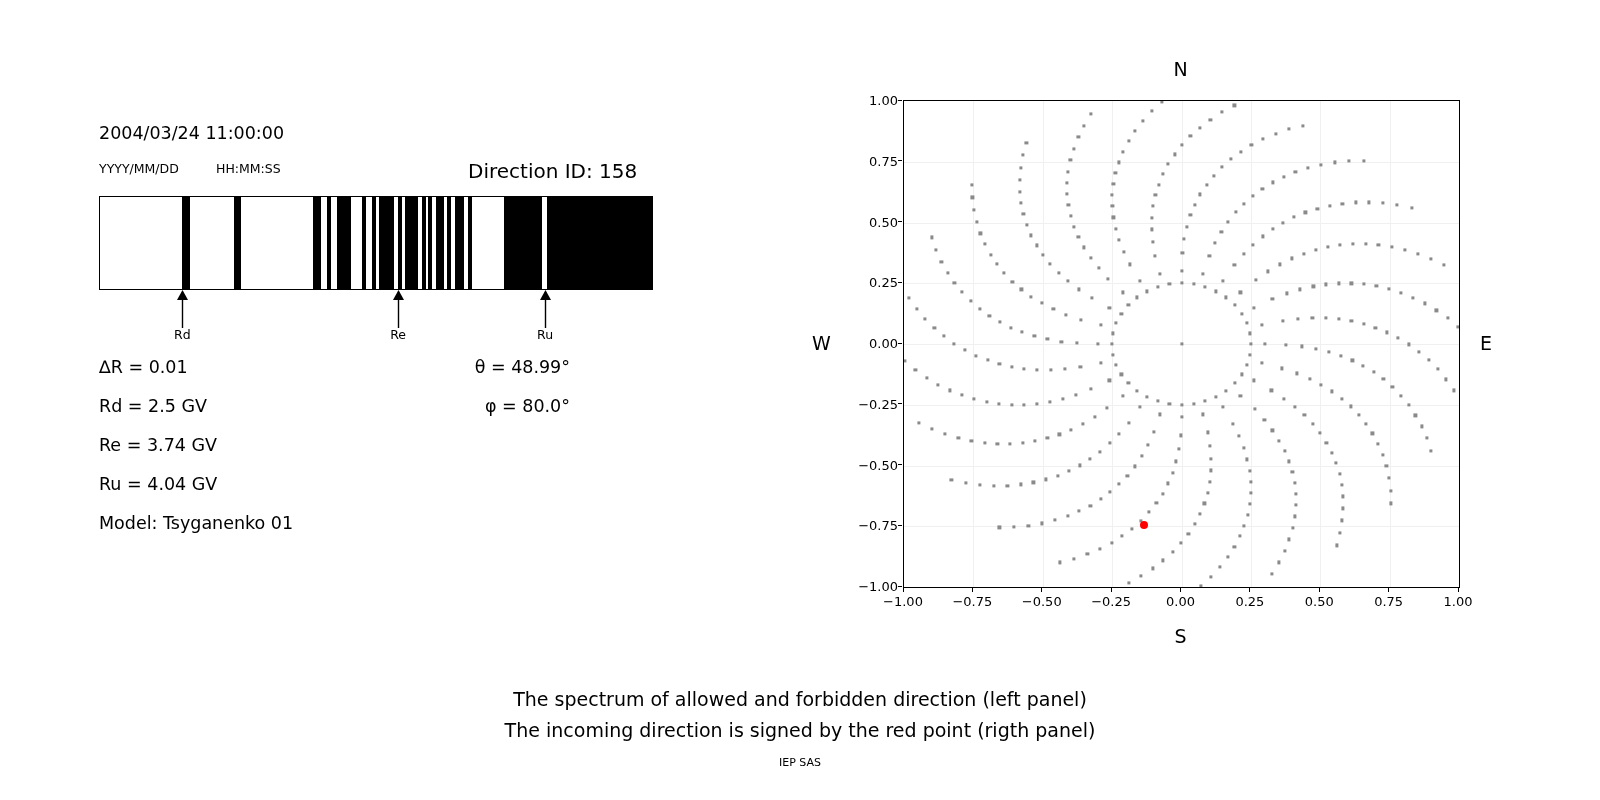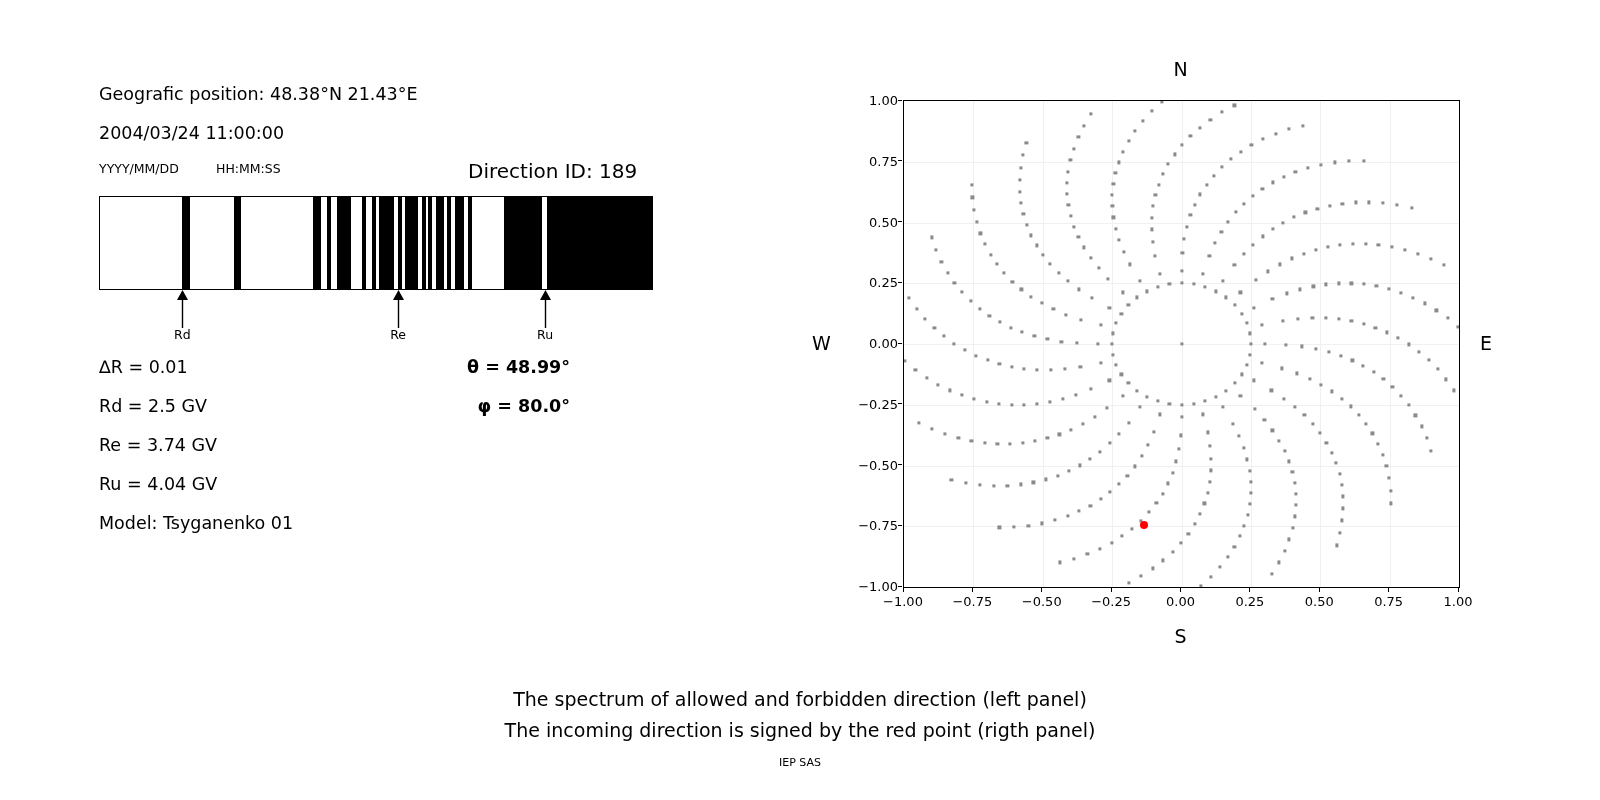--- a/index.html
+++ b/index.html
@@ -75,21 +75,21 @@
     line-height: 1;
   }
 
   
   .param {
     position: absolute;
     font-size: 17.5px;
     white-space: nowrap;
   }
   .param-left  { left: 99px; }
-  .param-right { left: 570px; transform: translateX(-100%); font-weight: bold; }
+  .param-right { left: 570px; transform: translateX(-100%); }
 
   
   #right-panel {
     position: absolute;
     left: 790px; top: 0;
     width: 810px; height: 680px;
   }
   #scatter-axes {
     position: absolute;
     left: 113px; top: 100px;
@@ -153,29 +153,28 @@
     text-align: center;
     top: 756px;
     font-size: 11px;
   }
 </style>
 </head>
 <body>
 
 <div id="left-panel">
 
-  <div class="txt" id="geo-position">Geografic position: 48.38°N 21.43°E</div>
 
   <div class="txt" id="datetime-value">2004/03/24 11:00:00</div>
 
   <div class="txt" id="date-format">YYYY/MM/DD</div>
 
   <div class="txt" id="time-format">HH:MM:SS</div>
 
-  <div class="txt" id="direction-id">Direction ID: 189</div>
+  <div class="txt" id="direction-id">Direction ID: 158</div>
 
   <div id="barcode-frame">
       <div class="bar" style="left: 82.3646px; width: 7.35398px; background-color: rgb(0, 0, 0);"></div>
       <div class="bar" style="left: 133.842px; width: 7.35398px; background-color: rgb(0, 0, 0);"></div>
       <div class="bar" style="left: 213.265px; width: 7.35398px; background-color: rgb(0, 0, 0);"></div>
       <div class="bar" style="left: 226.503px; width: 4.41239px; background-color: rgb(0, 0, 0);"></div>
       <div class="bar" style="left: 237.288px; width: 14.2177px; background-color: rgb(0, 0, 0);"></div>
       <div class="bar" style="left: 261.802px; width: 3.92212px; background-color: rgb(0, 0, 0);"></div>
       <div class="bar" style="left: 271.607px; width: 4.90265px; background-color: rgb(0, 0, 0);"></div>
       <div class="bar" style="left: 279.451px; width: 14.2177px; background-color: rgb(0, 0, 0);"></div>

